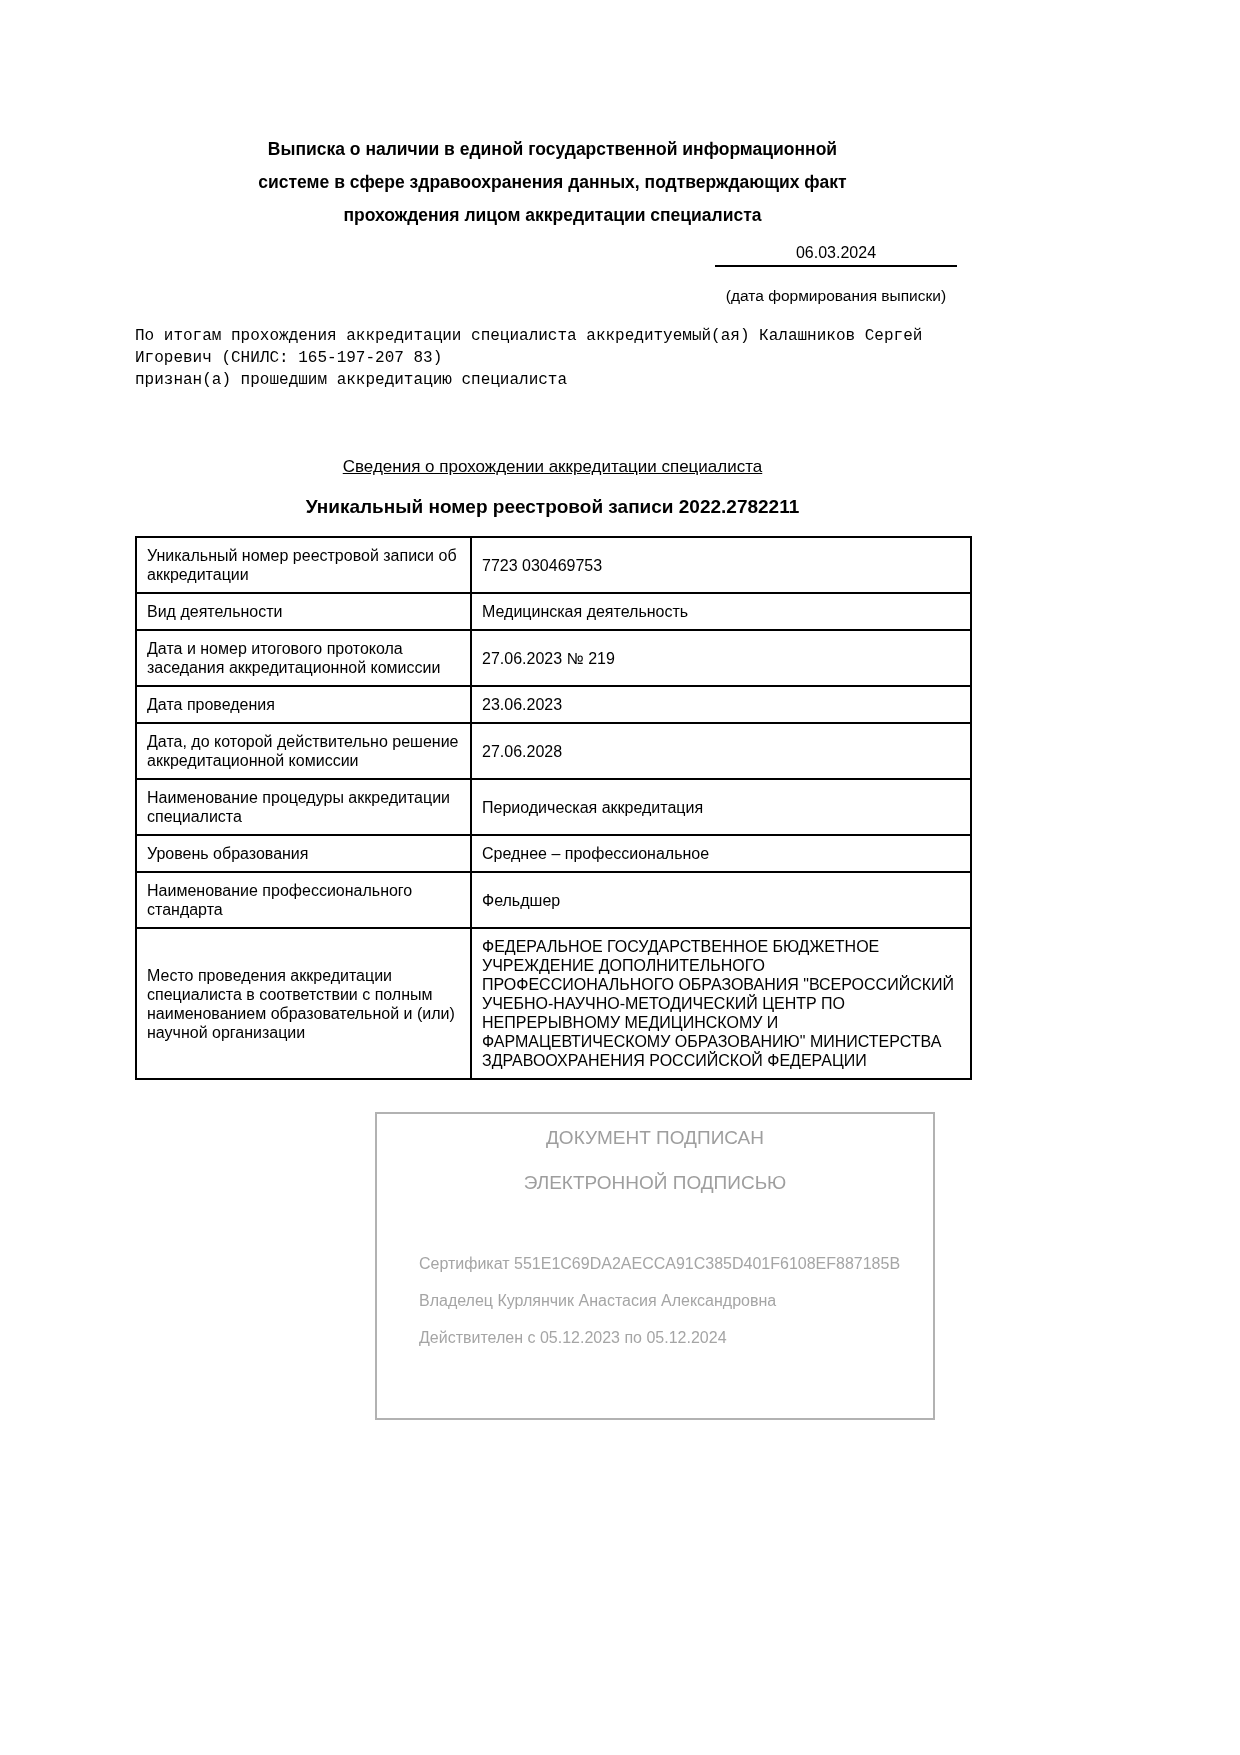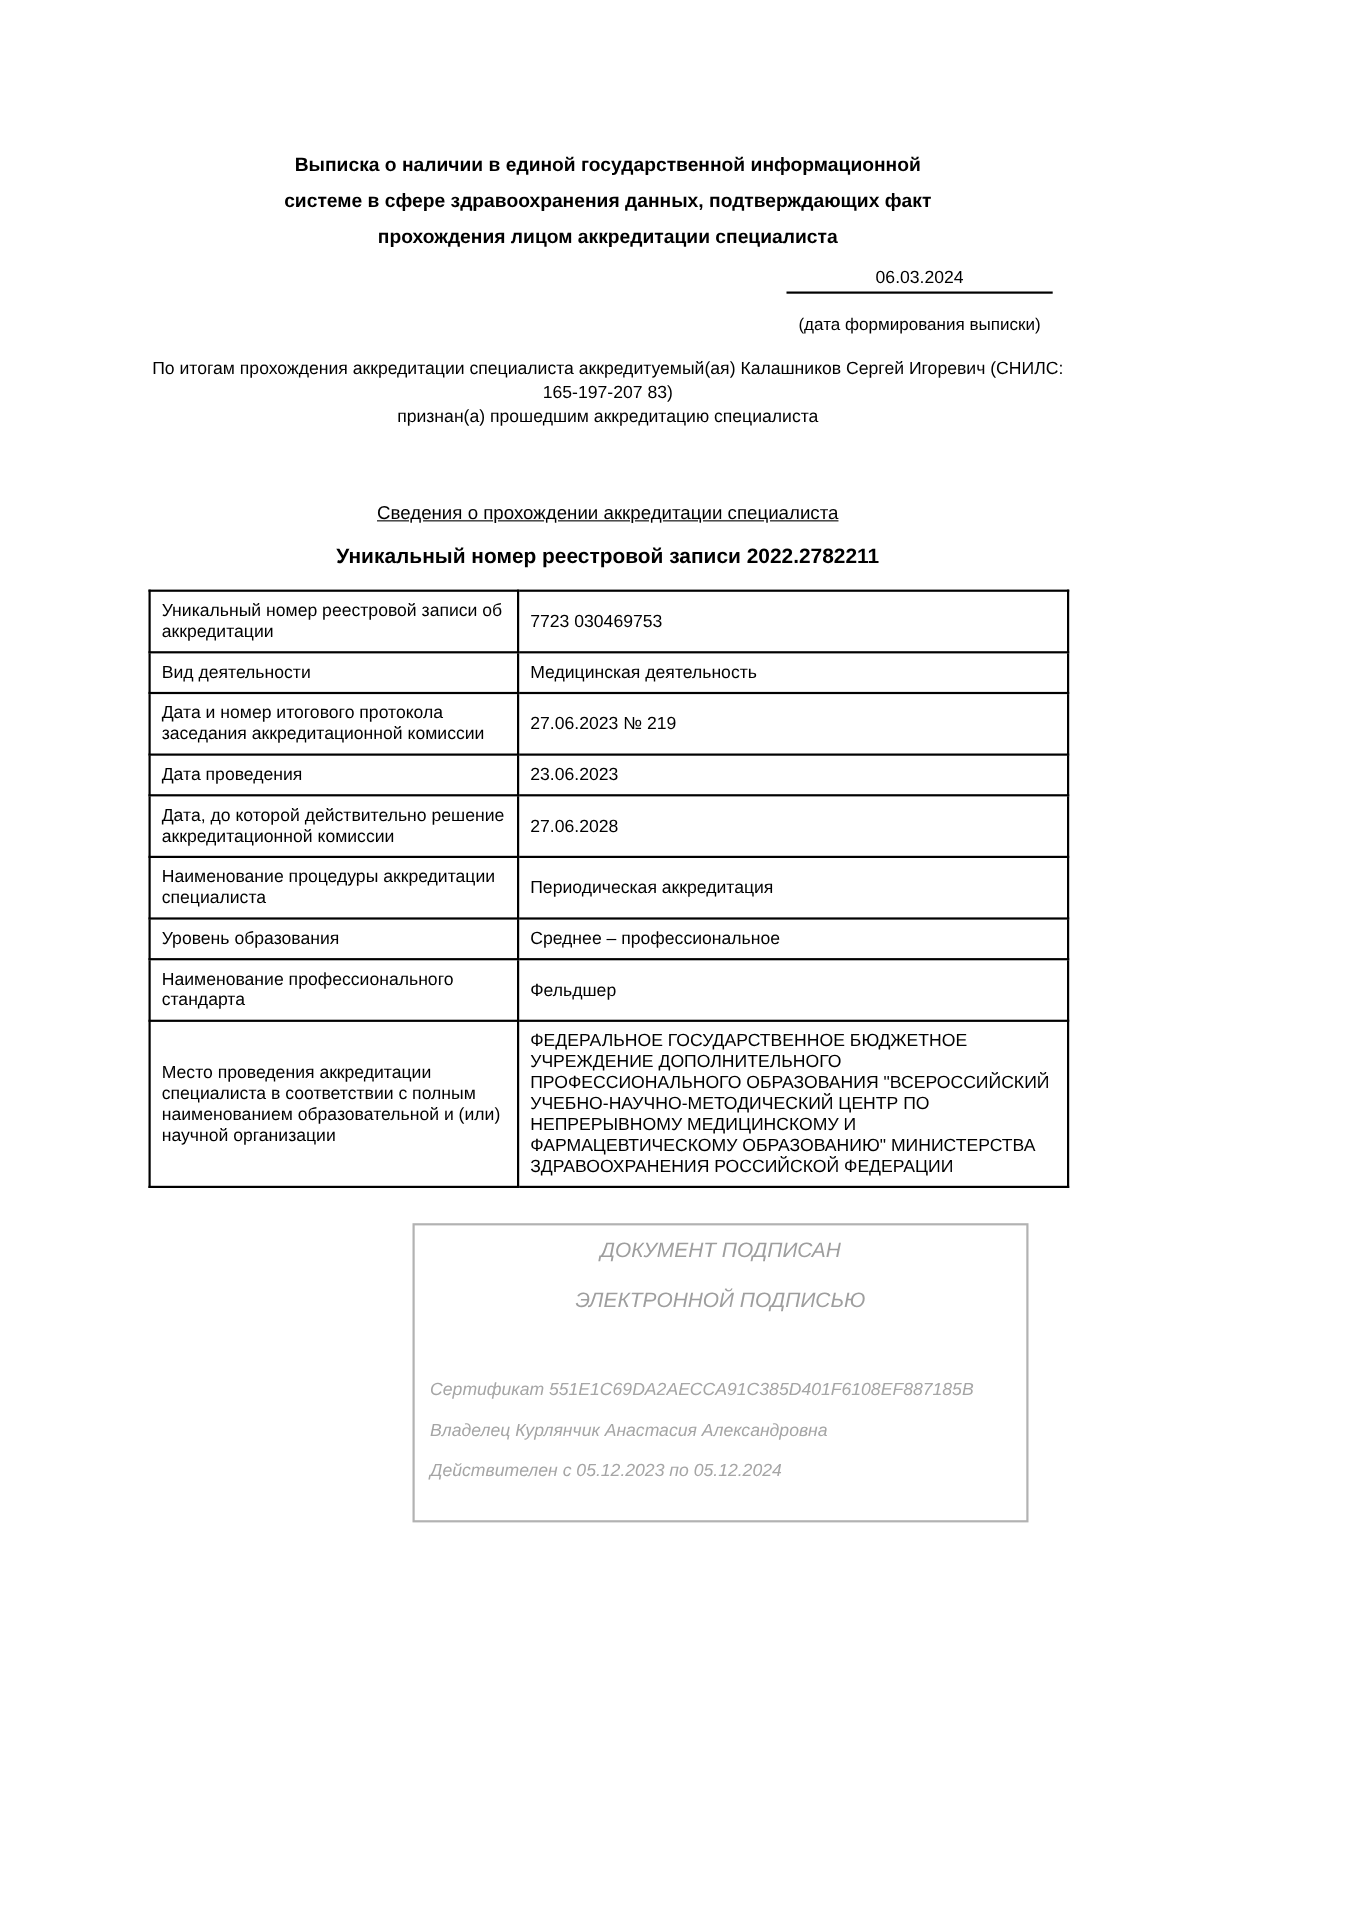--- a/index.html
+++ b/index.html
@@ -30,23 +30,23 @@
   }
   .date-value {
     font-size: 16px;
     padding-bottom: 3px;
     border-bottom: 2px solid #000;
   }
   .date-caption { font-size: 15.5px; margin-top: 20px; }
 
   .intro {
     margin-top: 20px;
-    text-align: center;
     font-size: 16px;
     line-height: 22px;
+    font-family: Liberation Mono, monospace;
   }
 
   .section-heading {
     margin-top: 66px;
     text-align: center;
     font-size: 17px;
     text-decoration: underline;
   }
 
   .registry-number {
@@ -70,39 +70,39 @@
     vertical-align: middle;
     word-wrap: break-word;
   }
   td.label-cell { width: 335px; border-radius: 26px; }
   td.value-cell { width: 500px; }
 
   .signature-box {
     margin-top: 32px;
     margin-left: 240px;
     width: 560px;
-    height: 272px;
+    height: 308px;
     border: 2px solid #b2b2b2;
-    font-style: italic;
   }
   .sig-title {
     text-align: center;
     font-size: 19px;
     color: #9e9e9e;
     line-height: 19px;
   }
   .sig-title-1 { margin-top: 14px; }
   .sig-title-2 { margin-top: 26px; }
   .sig-details { margin-top: 62px; padding-left: 14px; }
   .sig-detail-line {
     font-size: 16px;
     line-height: 19px;
     color: #a5a5a5;
     margin-bottom: 18px;
     text-align: left;
+    margin-left: 28px;
   }
 </style>
 </head>
 <body>
 
 <div class="page">
   <div class="content">
 
     <div class="doc-title">
       <div>Выписка о наличии в единой государственной информационной</div>

